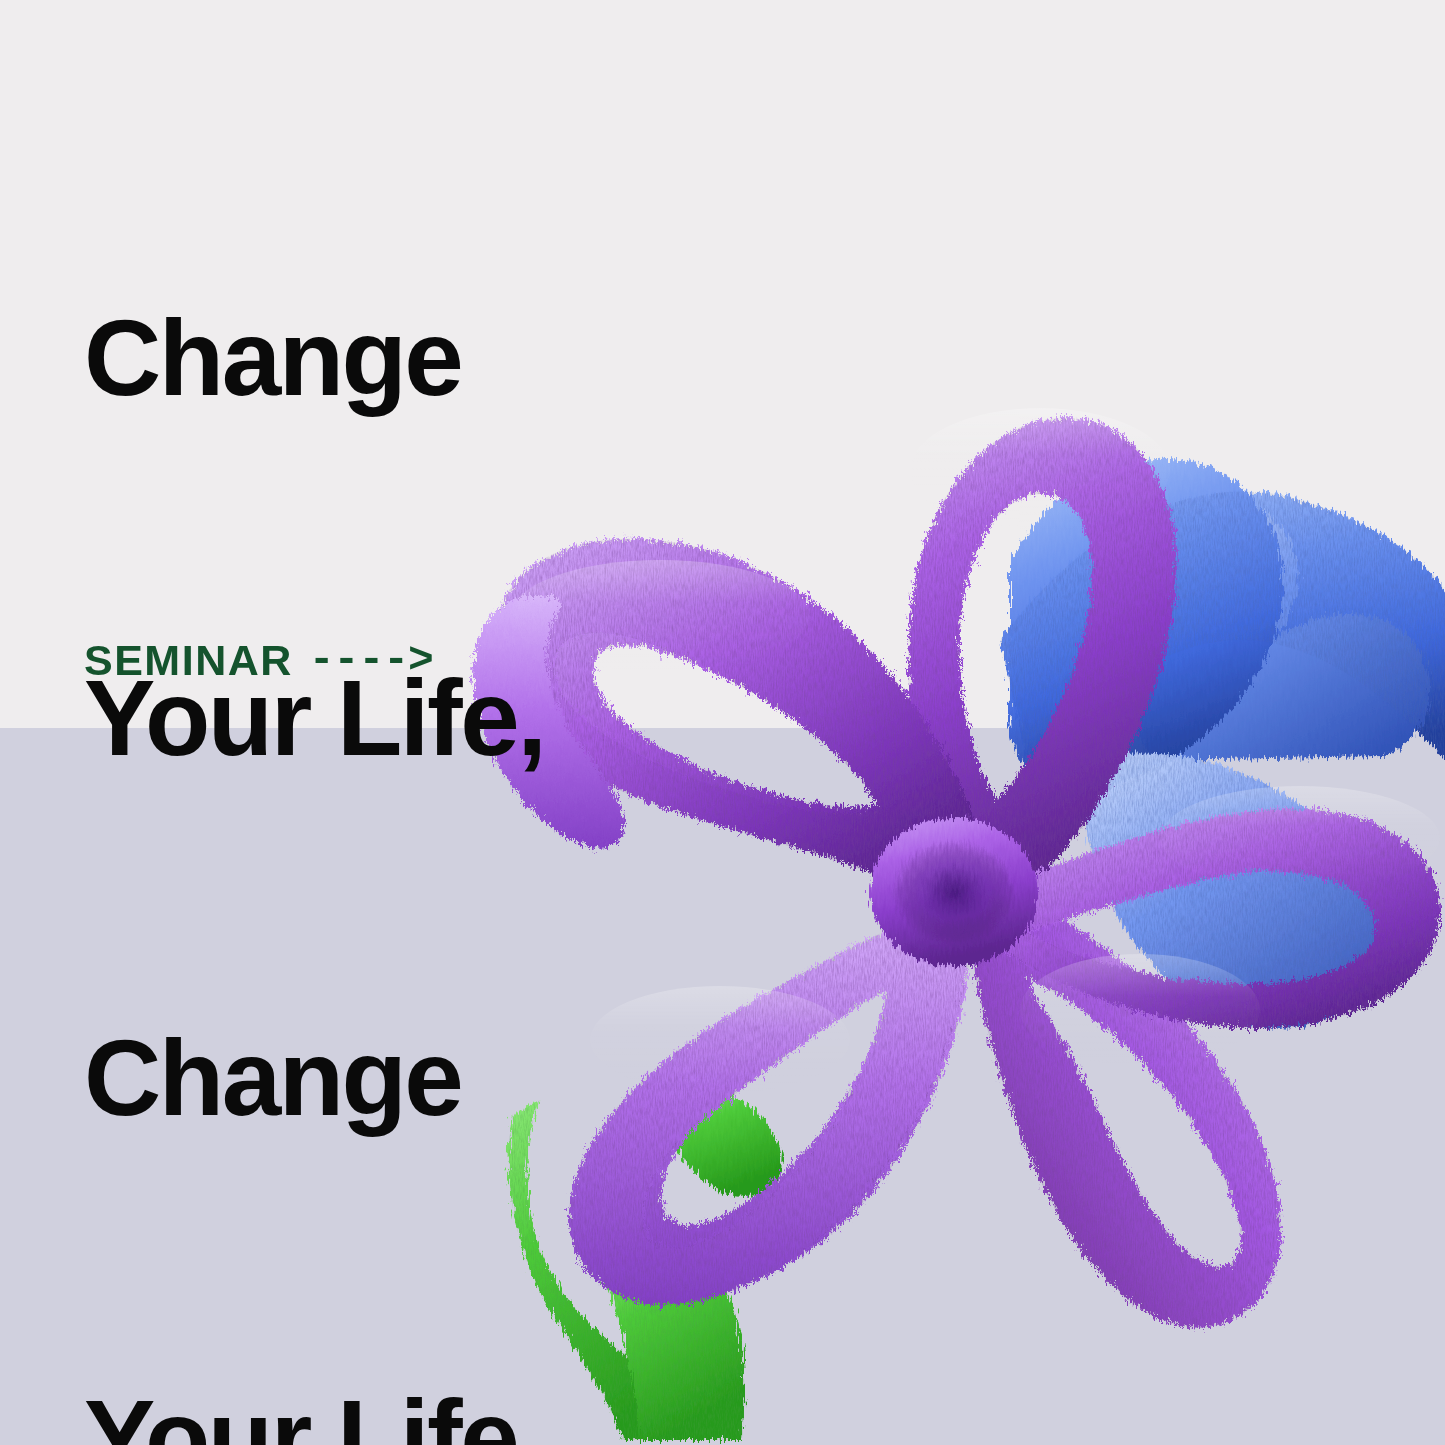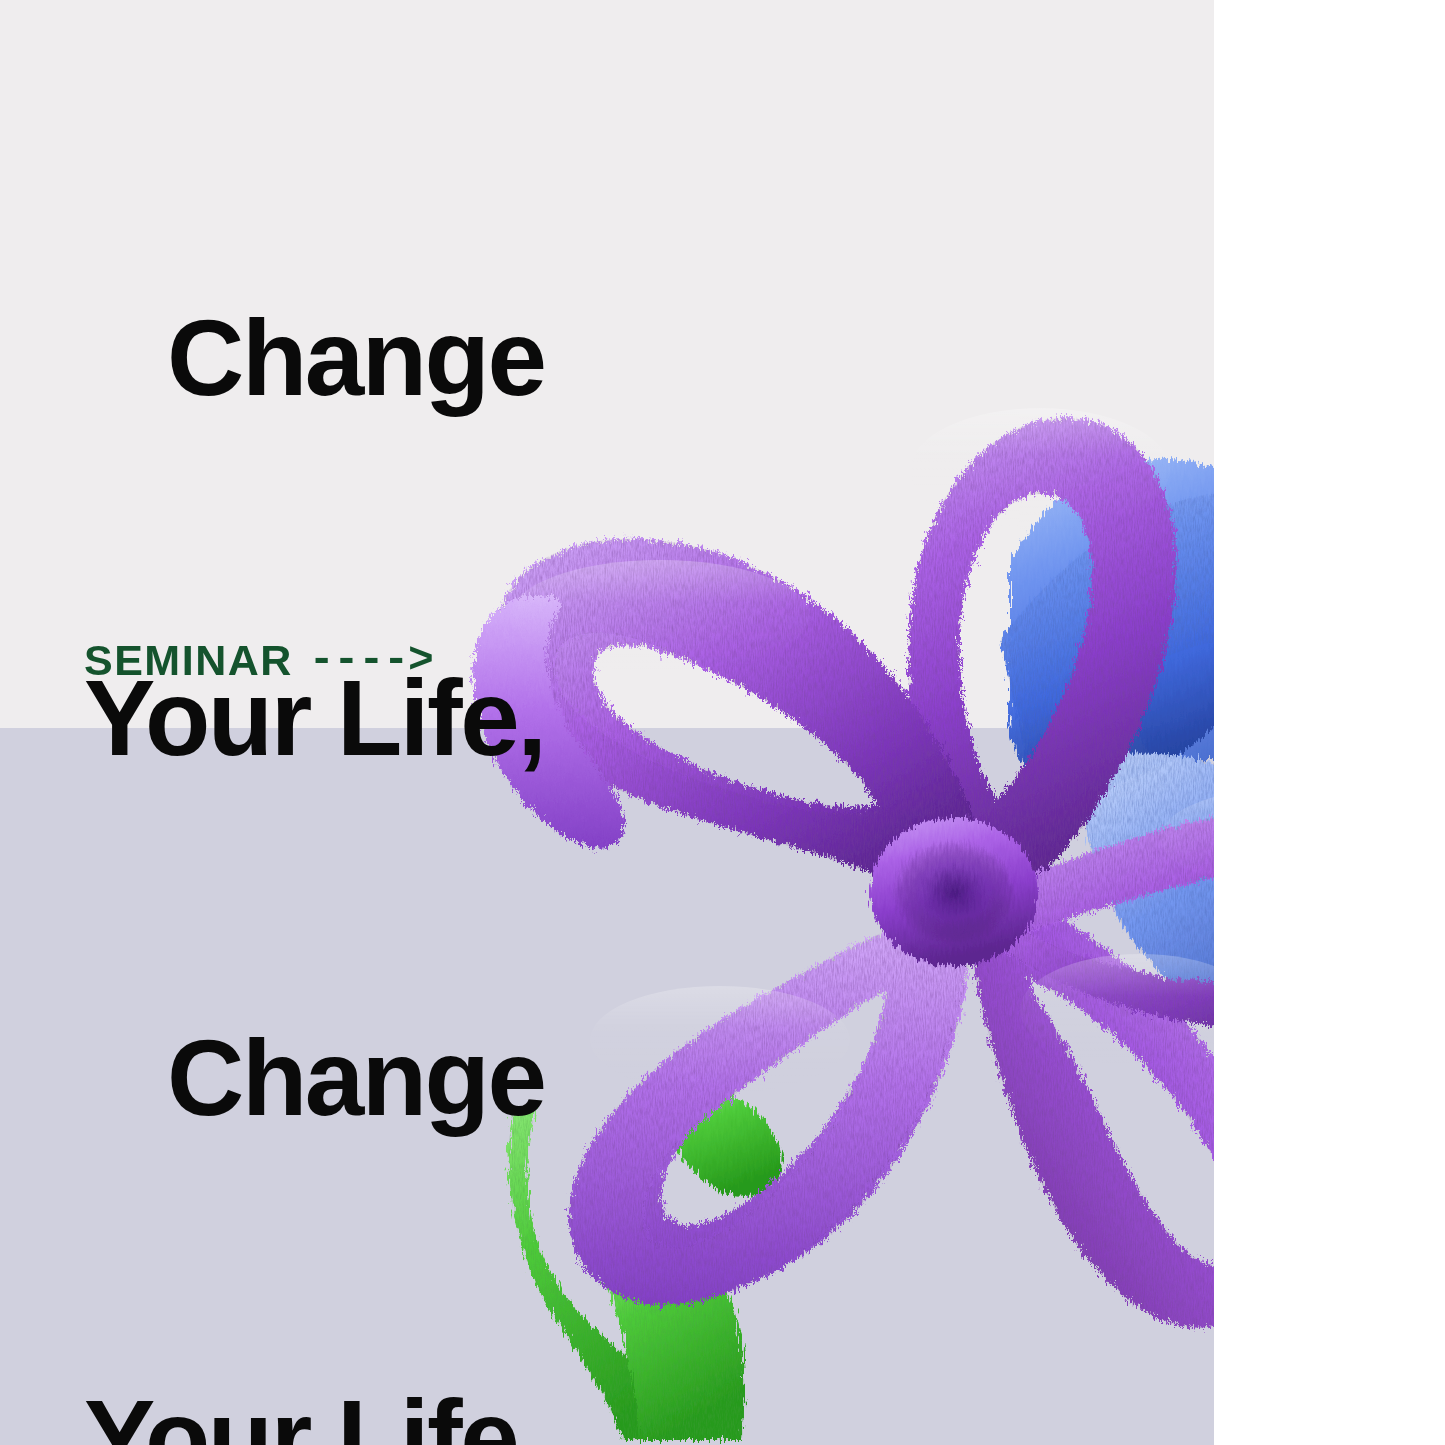--- a/index.html
+++ b/index.html
@@ -6,25 +6,24 @@
     margin: 0;
     padding: 0;
     background: #ffffff;
   }
   body {
     font-family: "Liberation Sans", sans-serif;
   }
 
   #poster {
     position: relative;
-    width: 1214px;
+    width: 1445px;
     height: 1445px;
     overflow: hidden;
     background: #efedee;
-    text-align: right;
   }
 
   
   .bg-top {
     position: absolute;
     left: 0; top: 0;
     width: 1445px;
     height: 728px;
     background: #efedee;
   }

